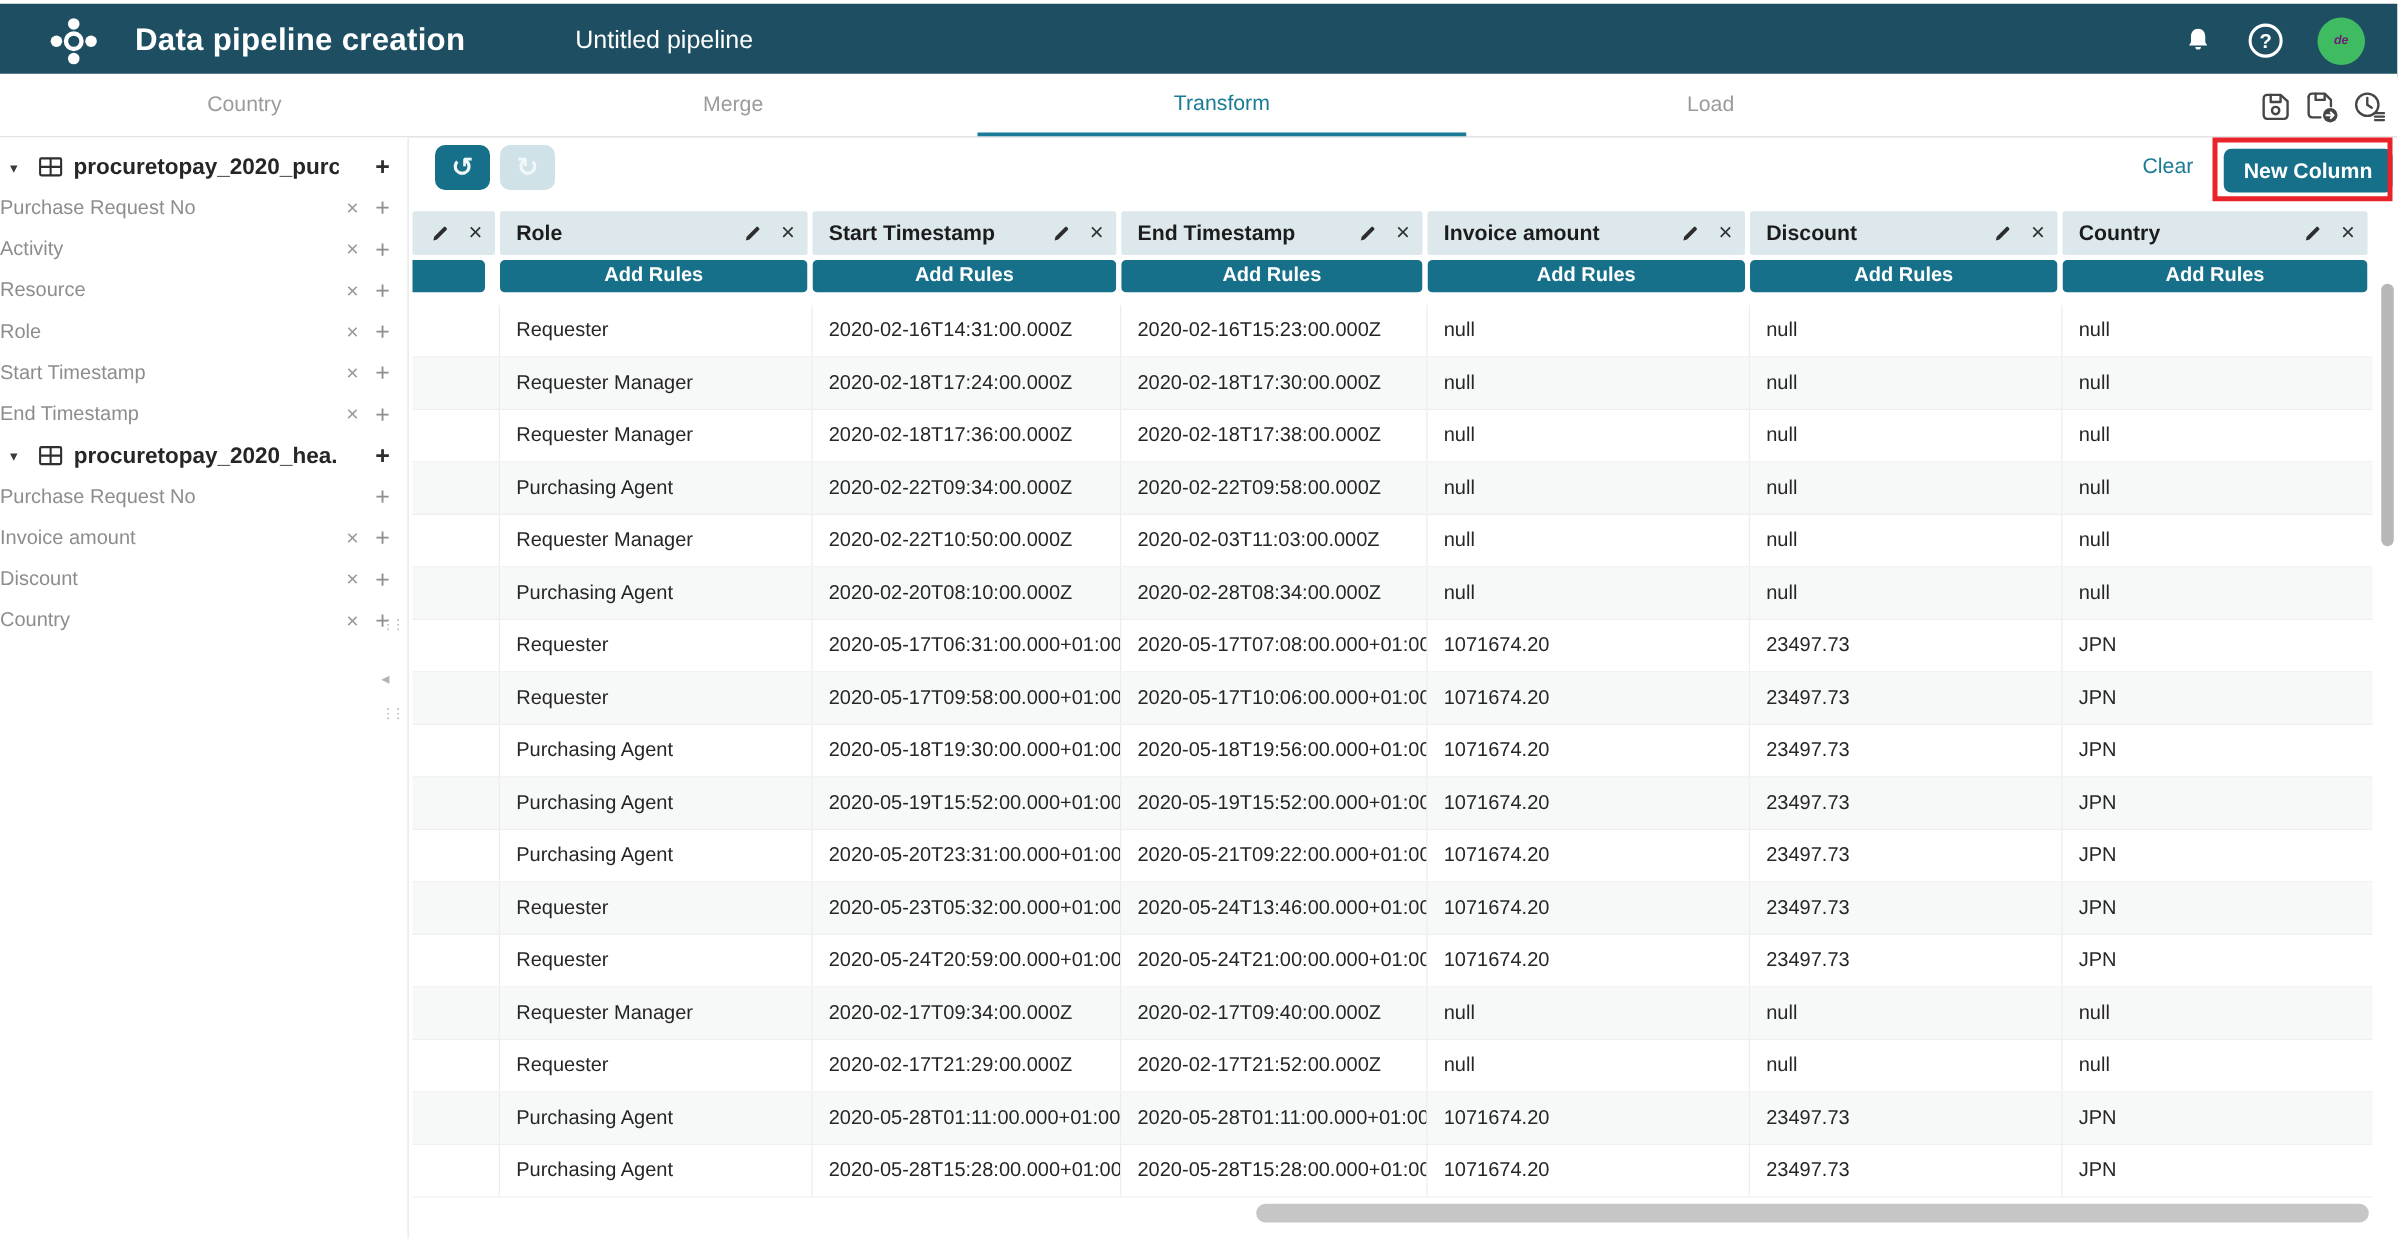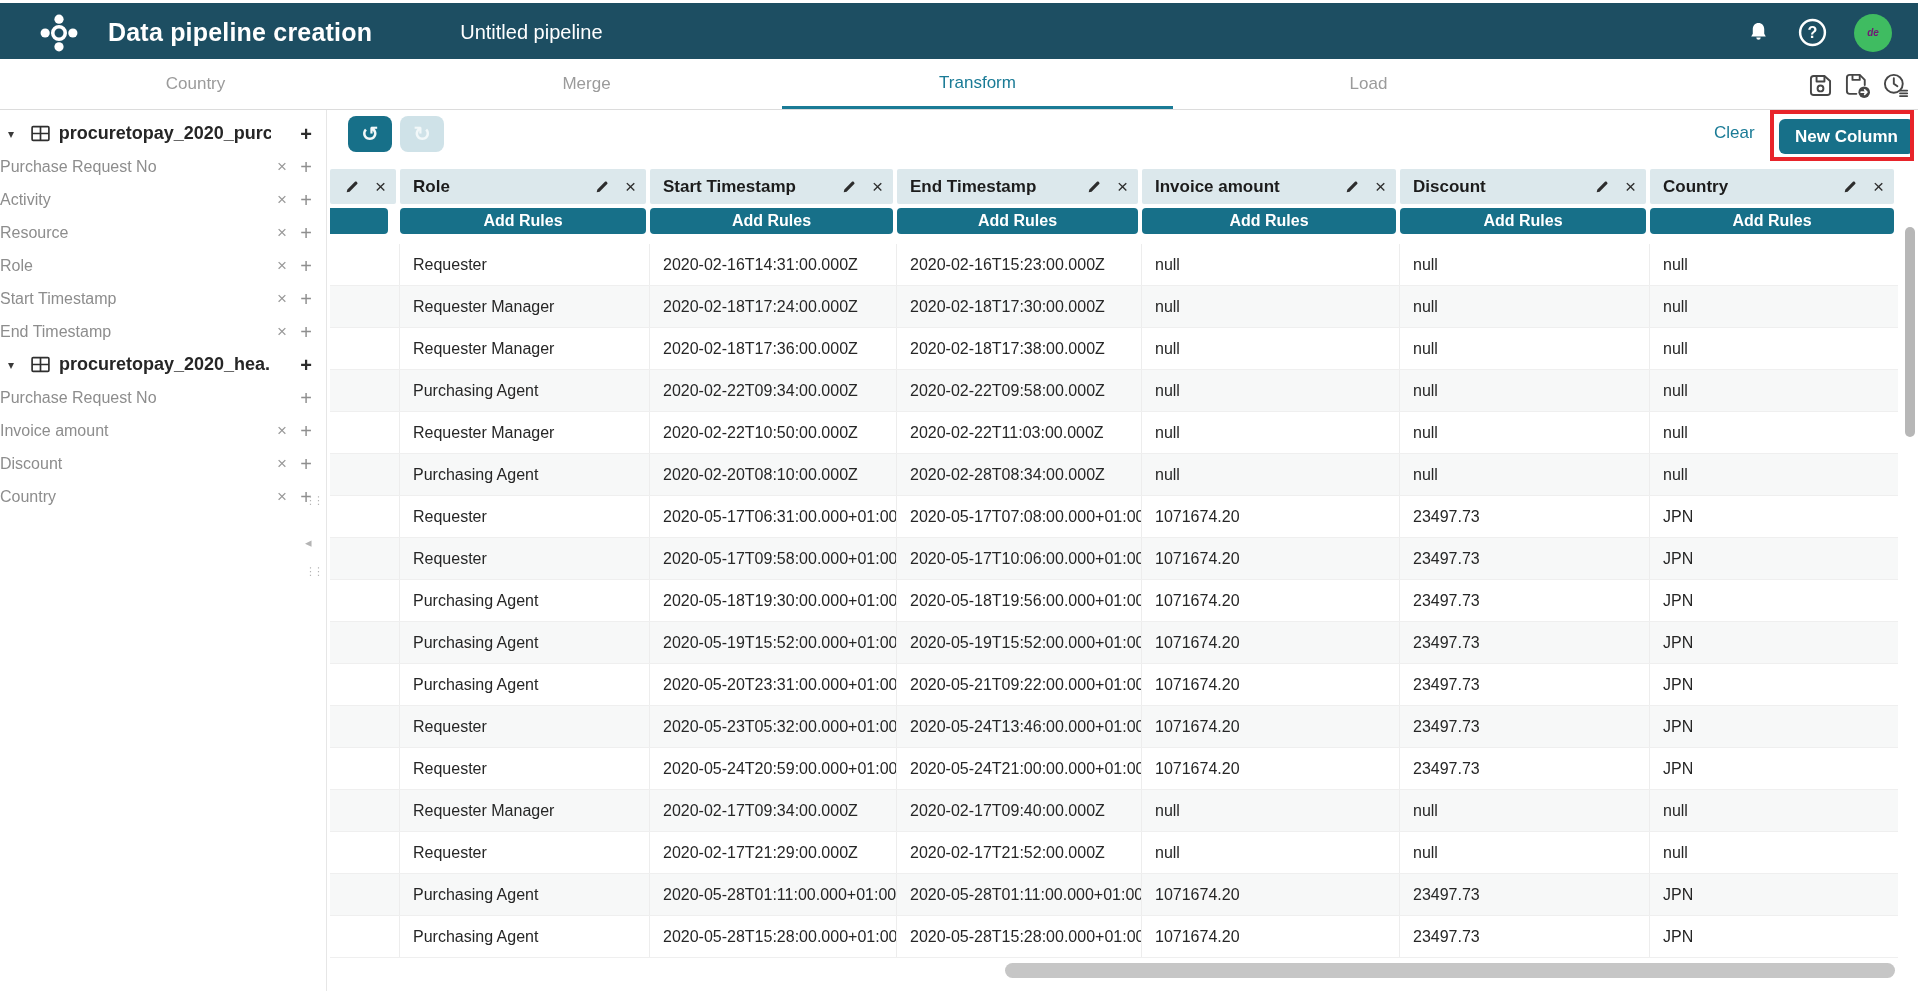--- a/index.html
+++ b/index.html
@@ -371,21 +371,21 @@
           <div class="dcell" style="width: 247px;">2020-02-22T09:34:00.000Z</div>
           <div class="dcell" style="width: 245px;">2020-02-22T09:58:00.000Z</div>
           <div class="dcell" style="width: 258px;">null</div>
           <div class="dcell" style="width: 250px;">null</div>
           <div class="dcell" style="width: 248px;">null</div>
         </div>
         <div class="drow">
           <div class="dcell" style="width: 70px;"></div>
           <div class="dcell" style="width: 250px;">Requester Manager</div>
           <div class="dcell" style="width: 247px;">2020-02-22T10:50:00.000Z</div>
-          <div class="dcell" style="width: 245px;">2020-02-22T11:03:00.000Z</div>
+          <div class="dcell" style="width: 245px;">2020-02-03T11:03:00.000Z</div>
           <div class="dcell" style="width: 258px;">null</div>
           <div class="dcell" style="width: 250px;">null</div>
           <div class="dcell" style="width: 248px;">null</div>
         </div>
         <div class="drow">
           <div class="dcell" style="width: 70px;"></div>
           <div class="dcell" style="width: 250px;">Purchasing Agent</div>
           <div class="dcell" style="width: 247px;">2020-02-20T08:10:00.000Z</div>
           <div class="dcell" style="width: 245px;">2020-02-28T08:34:00.000Z</div>
           <div class="dcell" style="width: 258px;">null</div>

